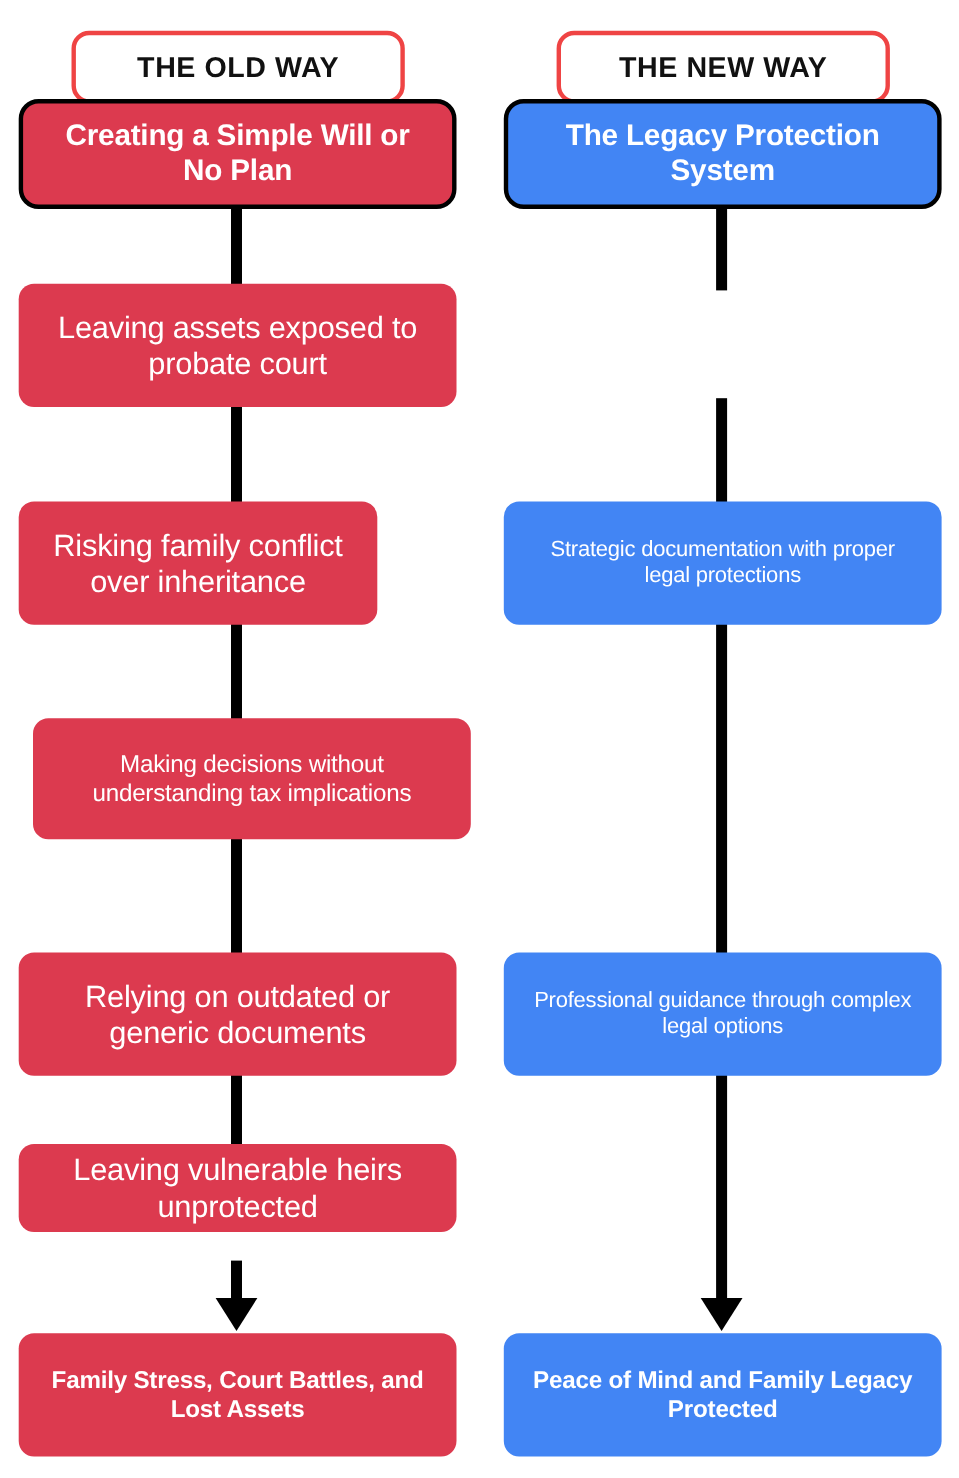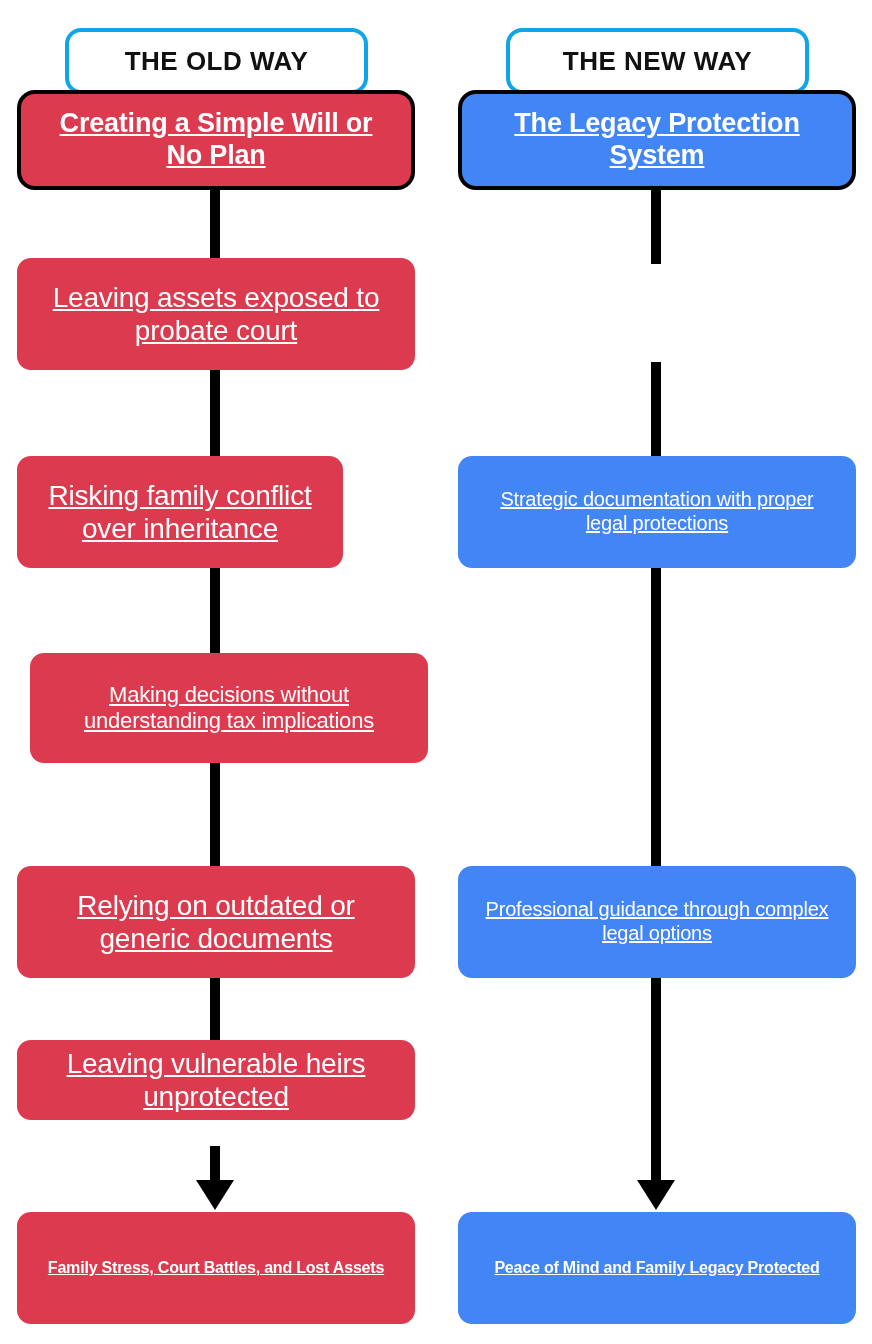--- a/index.html
+++ b/index.html
@@ -37,39 +37,38 @@
     box-sizing:border-box;
     border-radius:14px;
     display:flex;
     align-items:center;
     justify-content:center;
     text-align:center;
     color:#ffffff;
     padding:4px 22px;
     line-height:1.18;
     letter-spacing:-0.2px;
-    text-decoration:underline;
   }
   .node span{display:block;width:100%;}
   .red{background:#DC3A4F;}
   .blue{background:#4285F4;}
   .capped{border:4px solid #000000;border-radius:18px;}
 
   .sz-xl{font-size:27px;font-weight:700;}
   .sz-lg{font-size:28px;font-weight:400;}
   .sz-md{font-size:20px;font-weight:400;}
   .sz-sm{font-size:22px;font-weight:400;}
-  .sz-end{font-size:16px;font-weight:700;}
+  .sz-end{font-size:22px;font-weight:700;}
 
   
   .header-pill{
     position:absolute;
     box-sizing:border-box;
     background:#ffffff;
-    border:4px solid #0ea5e9;
+    border:4px solid #ef4444;
     border-radius:16px;
     display:flex;
     align-items:center;
     justify-content:center;
     color:#111111;
     font-size:26px;
     font-weight:700;
     letter-spacing:0.5px;
     z-index:1;
   }

